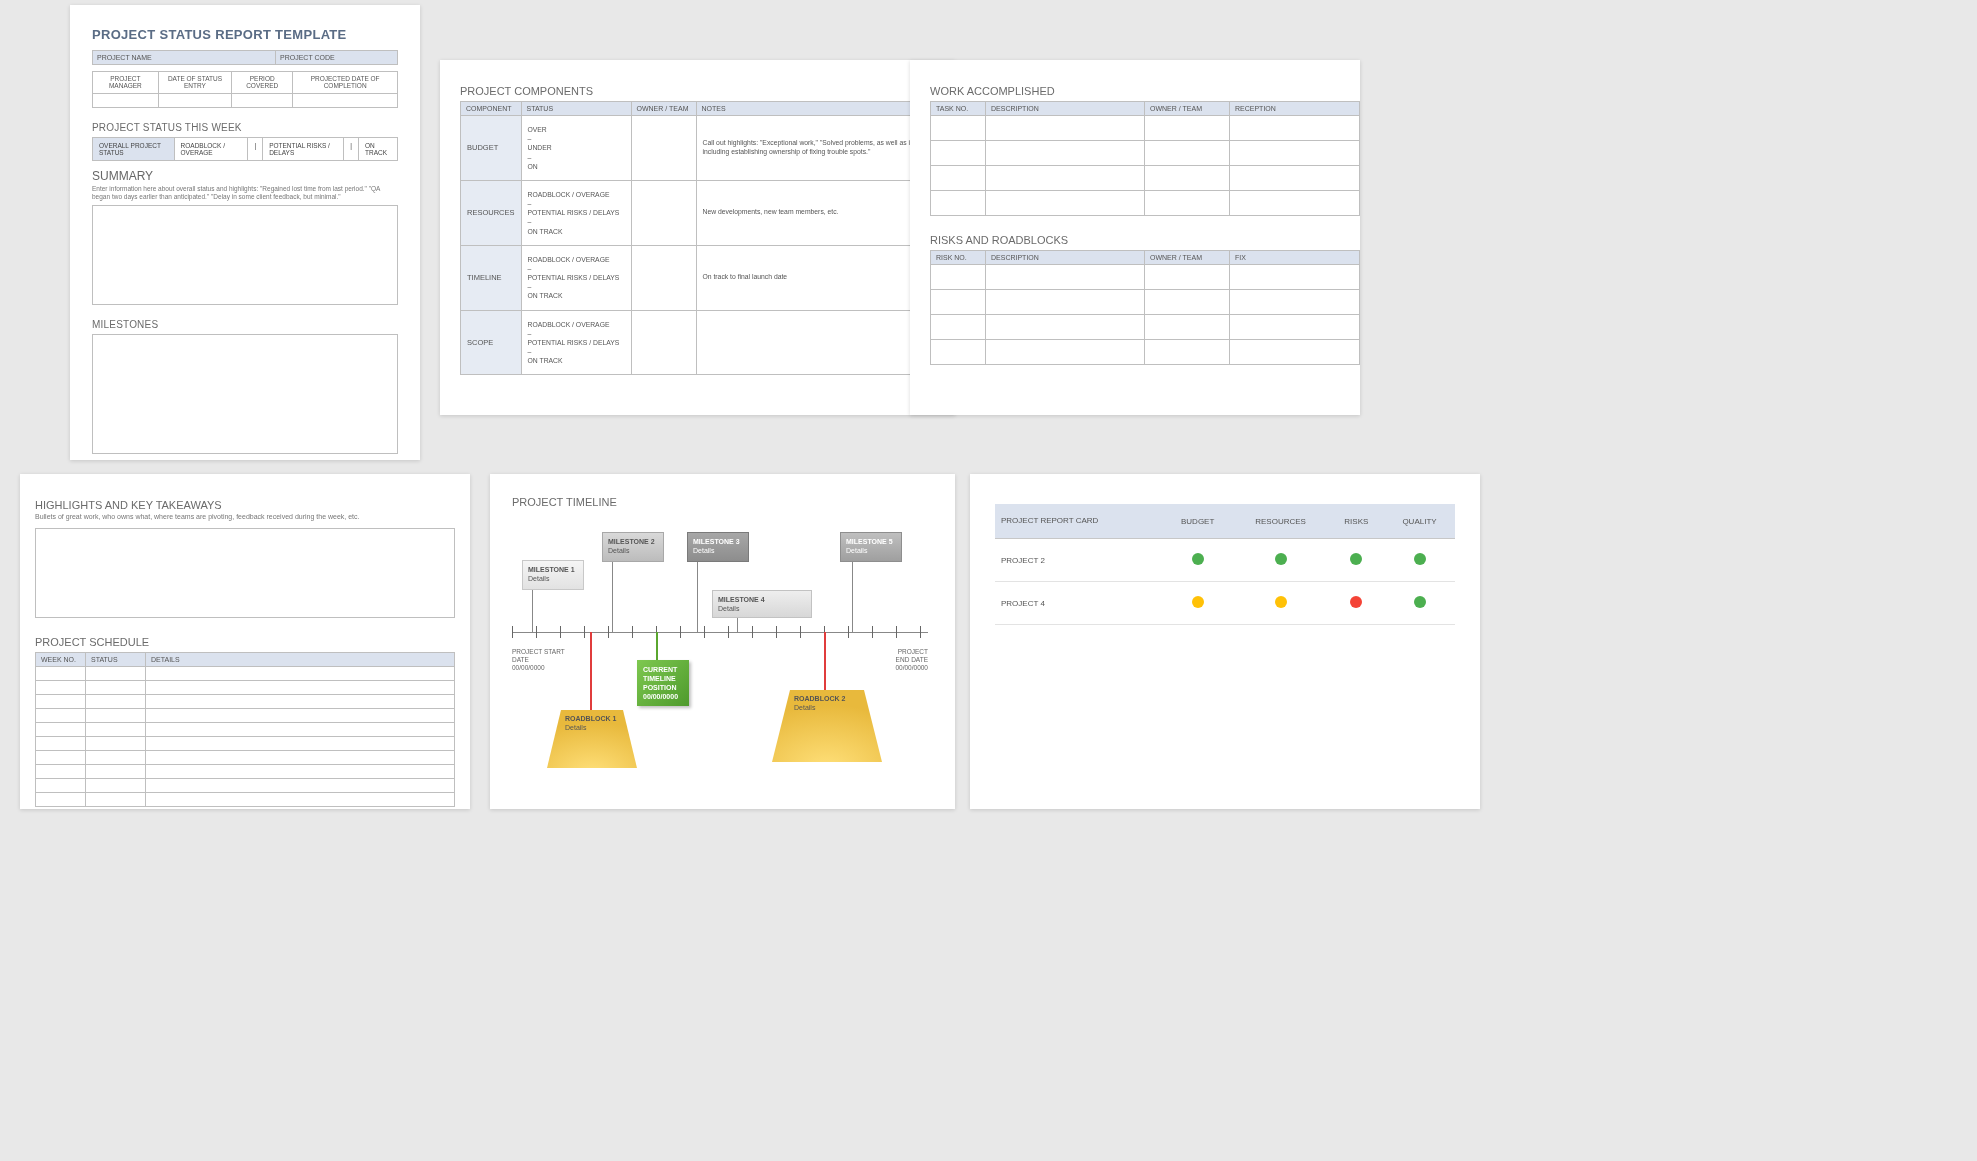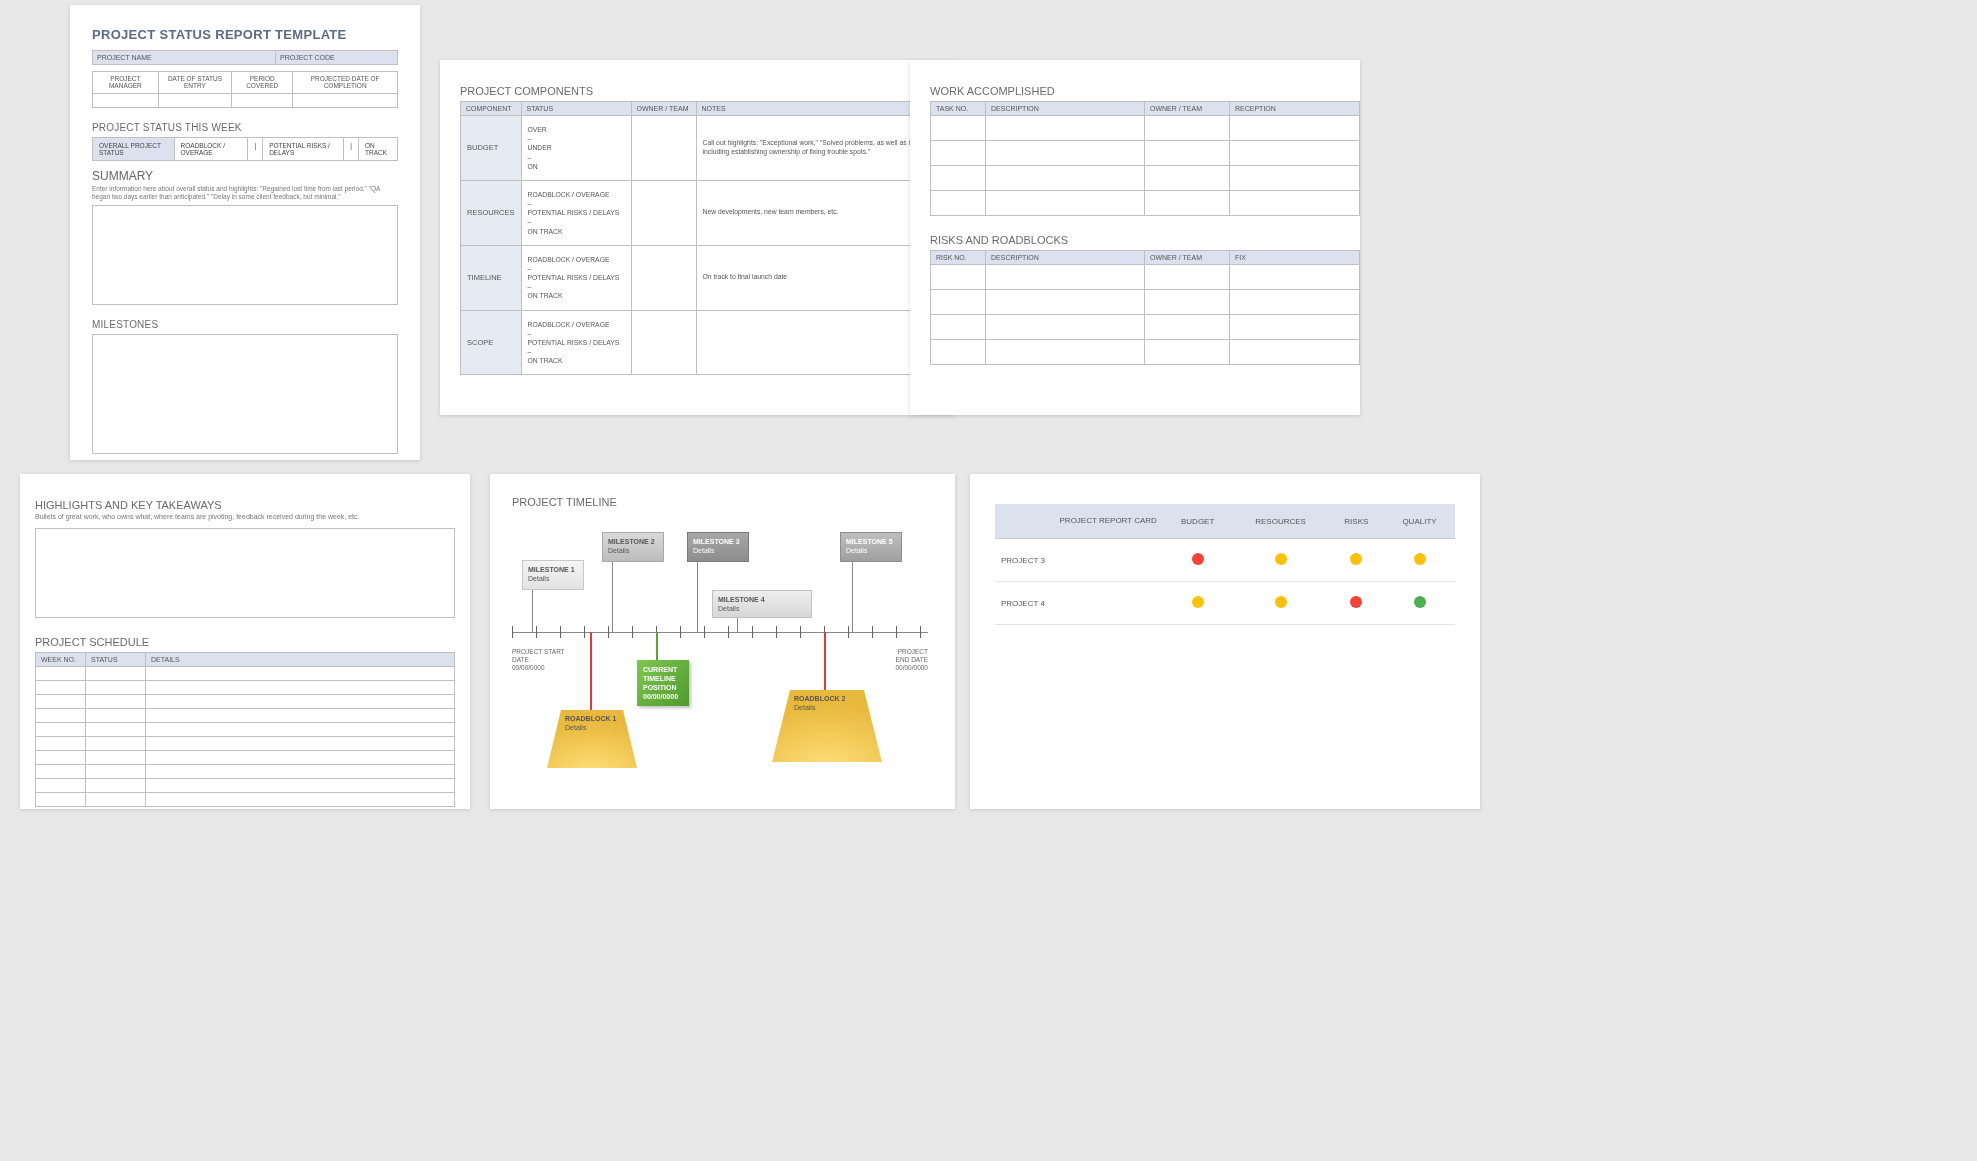--- a/index.html
+++ b/index.html
@@ -75,21 +75,21 @@
   .sticky.green{background:linear-gradient(135deg,#7ec850,#4e9a2c);box-shadow:2px 2px 3px rgba(0,0,0,.25);}
   .trap{position:absolute;}
   .trap svg{display:block;}
   .traplabel{position:absolute;font-size:7px;color:#555;line-height:1.3;}
   .datelabel{position:absolute;font-size:6.5px;color:#666;text-align:left;line-height:1.25;}
 
   
   #p6{left:970px;top:474px;width:510px;height:335px;padding:30px 25px 10px 25px;}
   .rtbl{width:100%;border-collapse:collapse;font-size:8px;}
   .rtbl th{background:#dbe2ee;border-bottom:1px solid #c7c7c7;padding:12px 6px;text-align:center;color:#555;font-weight:500;}
-  .rtbl th:first-child{text-align:right;line-height:1.25;}
+  .rtbl th:first-child{text-align:left;line-height:1.25;}
   .rtbl td{border-bottom:1px solid #e3e3e3;padding:14px 6px;text-align:center;color:#555;}
   .rtbl td:first-child{text-align:left;font-size:8px;}
   .dot{display:inline-block;width:12px;height:12px;border-radius:50%;}
   .g{background:#4caf50;}
   .y{background:#ffc107;}
   .r{background:#f44336;}
 </style>
 </head>
 <body>
 
@@ -406,25 +406,25 @@
         <tr>
       <th>PROJECT REPORT CARD</th>
       <th>BUDGET</th>
       <th>RESOURCES</th>
       <th>RISKS</th>
       <th>QUALITY</th>
     </tr>
       </thead>
     <tbody id="p6body">
         <tr>
-          <td>PROJECT 3</td>
-          <td><span class="dot r"></span></td>
-          <td><span class="dot y"></span></td>
-          <td><span class="dot y"></span></td>
-          <td><span class="dot y"></span></td>
+          <td>PROJECT 2</td>
+          <td><span class="dot g"></span></td>
+          <td><span class="dot g"></span></td>
+          <td><span class="dot g"></span></td>
+          <td><span class="dot g"></span></td>
         </tr>
         <tr>
           <td>PROJECT 4</td>
           <td><span class="dot y"></span></td>
           <td><span class="dot y"></span></td>
           <td><span class="dot r"></span></td>
           <td><span class="dot g"></span></td>
         </tr>
       </tbody>
   </table>

